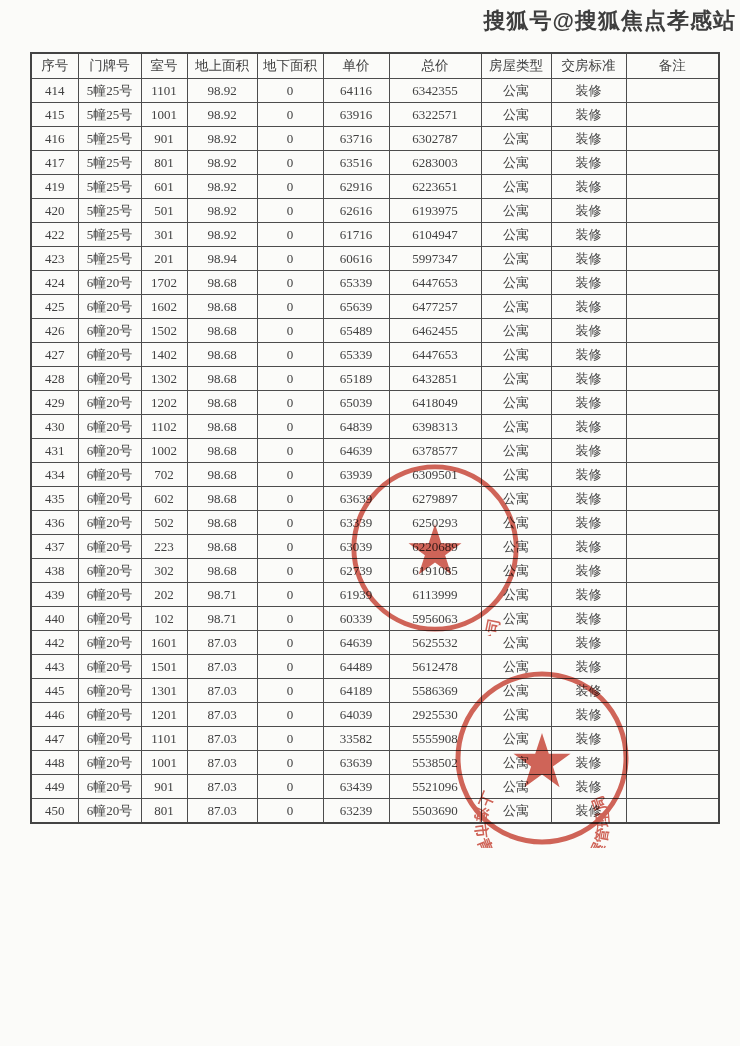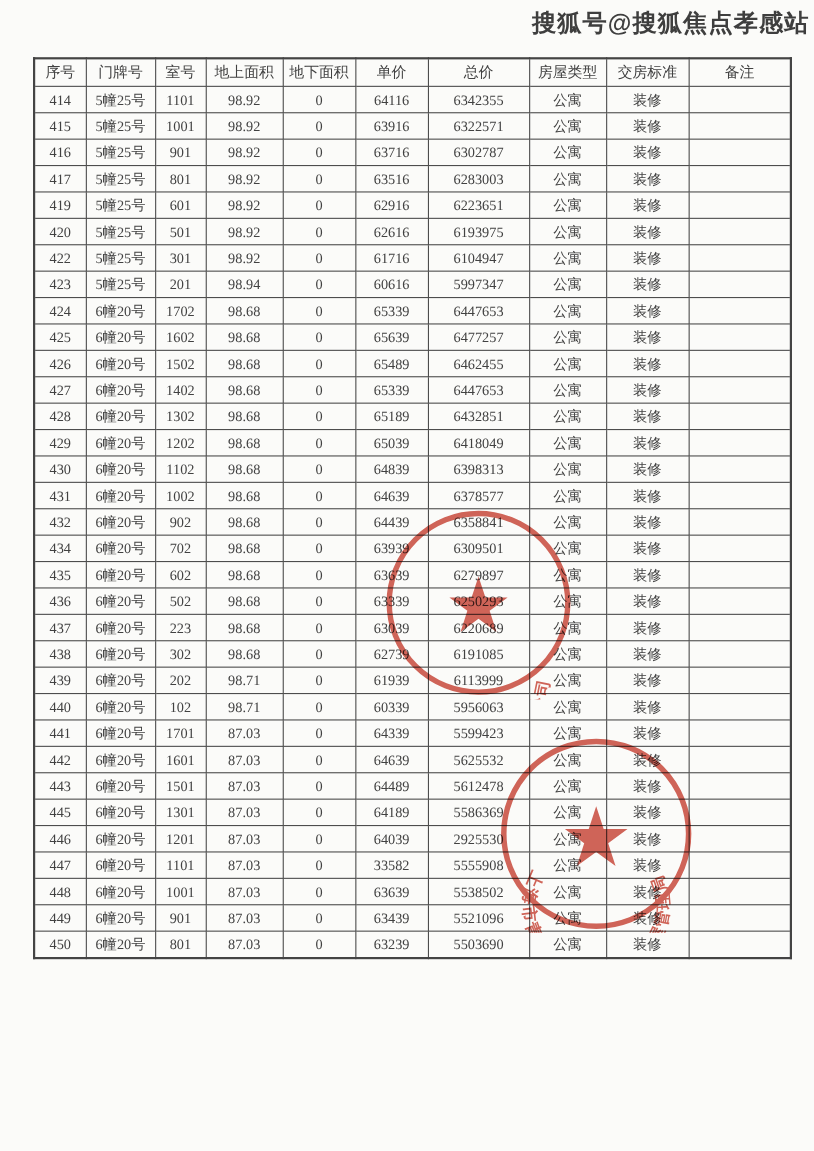--- a/index.html
+++ b/index.html
@@ -261,32 +261,20 @@
         <td>1002</td>
         <td>98.68</td>
         <td>0</td>
         <td>64639</td>
         <td>6378577</td>
         <td>公寓</td>
         <td>装修</td>
         <td></td>
       </tr>
       <tr>
-        <td>432</td>
-        <td>6幢20号</td>
-        <td>902</td>
-        <td>98.68</td>
-        <td>0</td>
-        <td>64439</td>
-        <td>6358841</td>
-        <td>公寓</td>
-        <td>装修</td>
-        <td></td>
-      </tr>
-      <tr>
         <td>434</td>
         <td>6幢20号</td>
         <td>702</td>
         <td>98.68</td>
         <td>0</td>
         <td>63939</td>
         <td>6309501</td>
         <td>公寓</td>
         <td>装修</td>
         <td></td>
@@ -352,32 +340,20 @@
         <td></td>
       </tr>
       <tr>
         <td>440</td>
         <td>6幢20号</td>
         <td>102</td>
         <td>98.71</td>
         <td>0</td>
         <td>60339</td>
         <td>5956063</td>
-        <td>公寓</td>
-        <td>装修</td>
-        <td></td>
-      </tr>
-      <tr>
-        <td>441</td>
-        <td>6幢20号</td>
-        <td>1701</td>
-        <td>87.03</td>
-        <td>0</td>
-        <td>64339</td>
-        <td>5599423</td>
         <td>公寓</td>
         <td>装修</td>
         <td></td>
       </tr>
       <tr>
         <td>442</td>
         <td>6幢20号</td>
         <td>1601</td>
         <td>87.03</td>
         <td>0</td>

